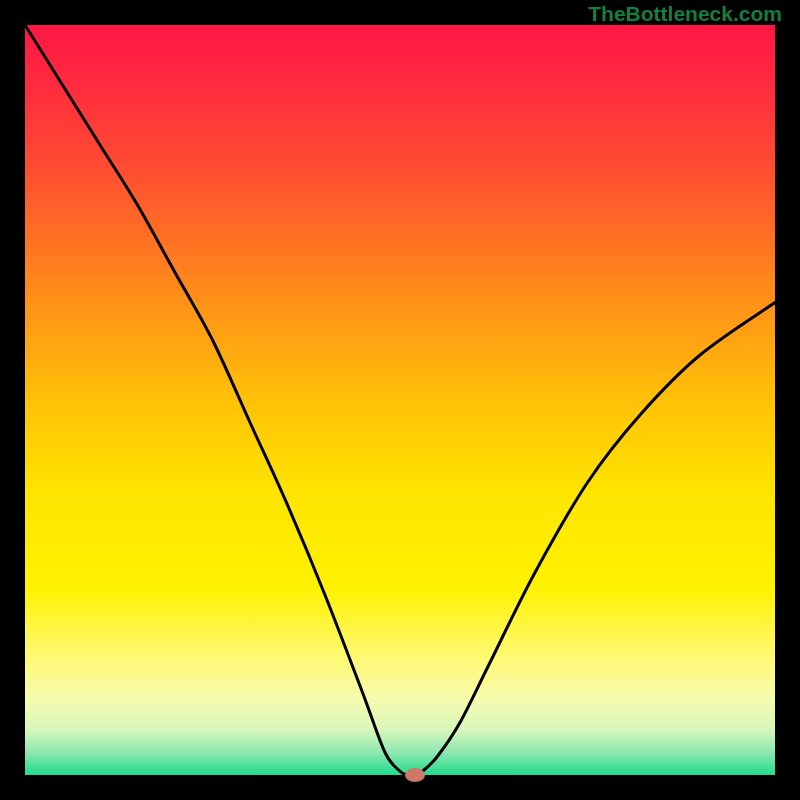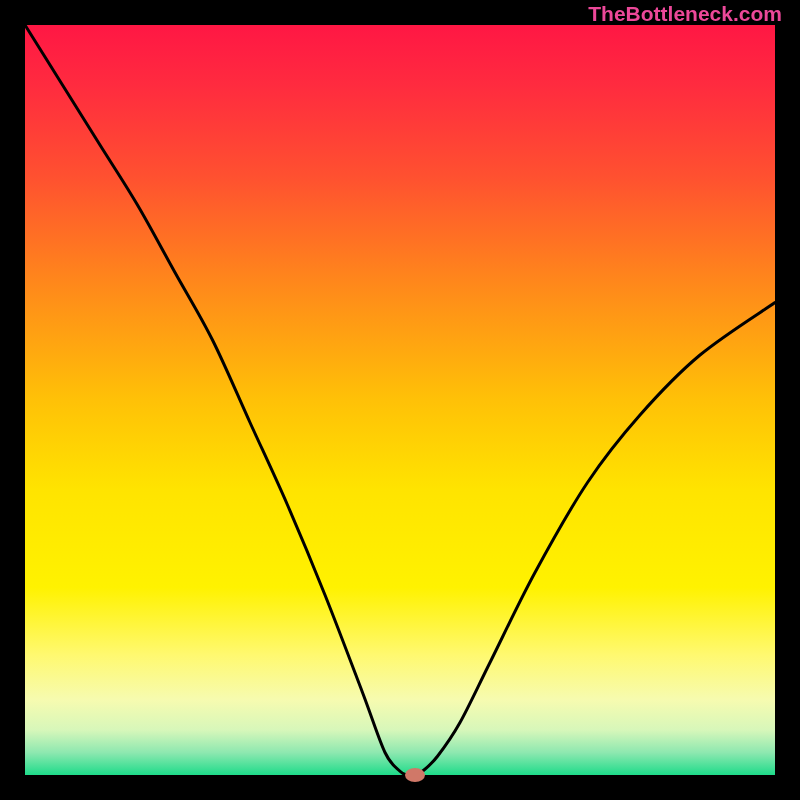--- a/index.html
+++ b/index.html
@@ -15,21 +15,21 @@
     width: 800px;
     height: 800px;
   }
   .watermark {
     position: absolute;
     top: 2px;
     right: 18px;
     font-family: Arial, Helvetica, sans-serif;
     font-size: 21px;
     font-weight: 600;
-    color: #ec4899;
+    color: #15803d;
     z-index: 10;
   }
   svg {
     position: absolute;
     top: 0;
     left: 0;
   }
 </style>
 </head>
 <body>

